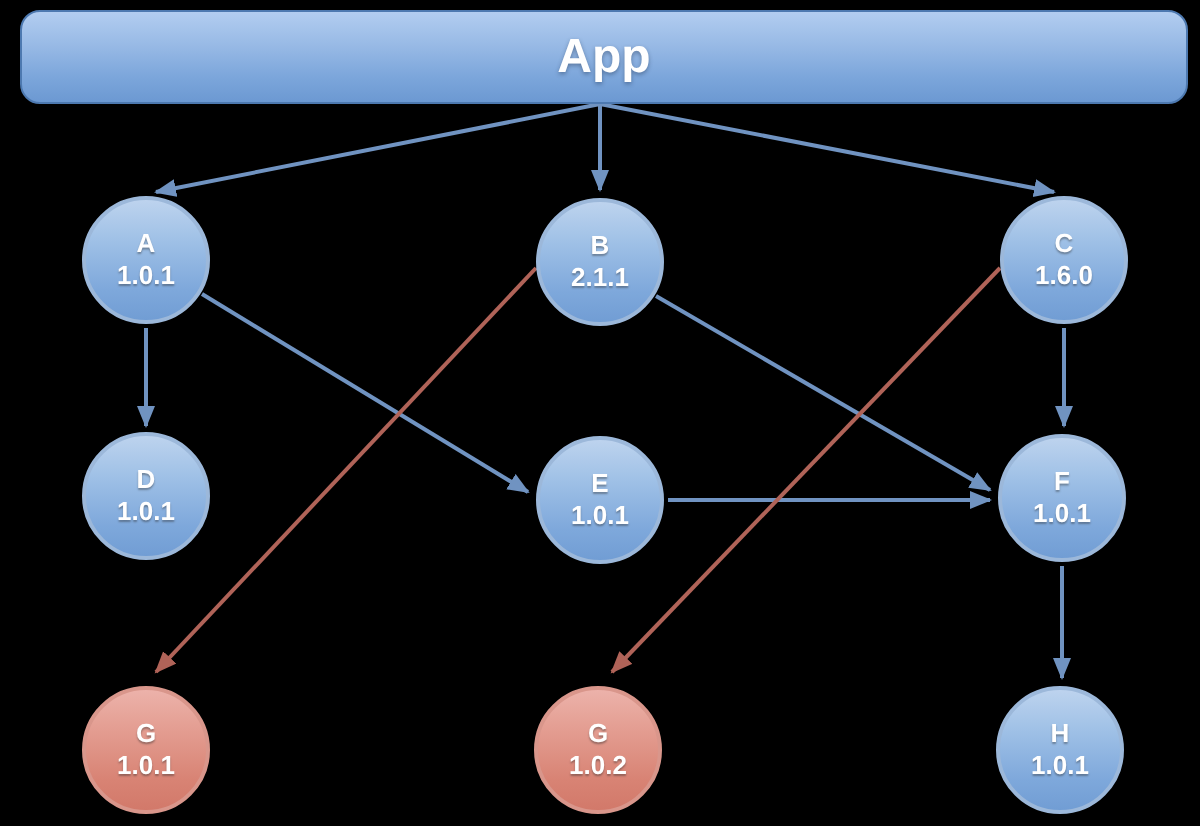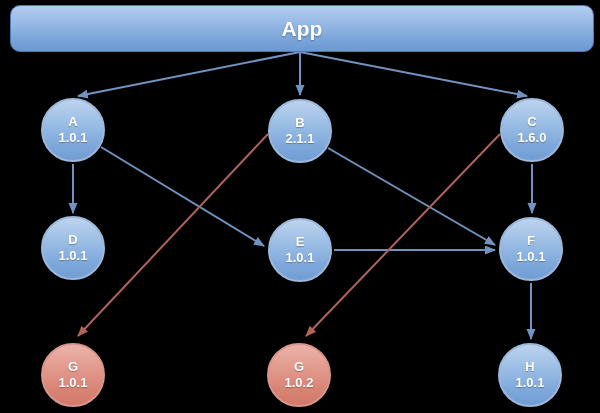--- a/index.html
+++ b/index.html
@@ -3,21 +3,21 @@
 <meta charset="utf-8">
 <style>
   html,body{margin:0;padding:0;background:#000;}
   #canvas{position:relative;width:600px;height:413px;background:#000;overflow:hidden;
           font-family:"Liberation Sans",sans-serif;}
   #edges-svg{position:absolute;left:0;top:0;width:600px;height:413px;}
   .app-bar{position:absolute;left:10px;top:5px;width:584px;height:47px;border-radius:10px;
            box-sizing:border-box;border:1px solid #4d79b0;
            background:linear-gradient(180deg,#b2cdf0 0%,#97b9e5 38%,#7ca6db 72%,#6c99d2 100%);
            display:flex;align-items:center;justify-content:center;
-           color:#fff;font-size:21px;font-weight:bold;text-shadow:0 1px 2px rgba(30,50,80,.45);}
+           color:#fff;font-size:24px;font-weight:bold;text-shadow:0 1px 2px rgba(30,50,80,.45);}
   .node{position:absolute;width:64px;height:64px;border-radius:50%;box-sizing:border-box;
         display:flex;flex-direction:column;align-items:center;justify-content:center;
         color:#fff;font-size:13px;font-weight:bold;line-height:1.2;
         text-shadow:0 1px 1px rgba(40,40,40,.4);}
   .node.blue{background:linear-gradient(180deg,#bdd3ee 0%,#9ec0e6 35%,#7ea8db 75%,#719dd4 100%);
              border:2px solid #9cb8da;}
   .node.red{background:linear-gradient(180deg,#ecb2aa 0%,#e39c90 35%,#d88374 75%,#d2796a 100%);
             border:2px solid #d9968b;}
   .node .ver{font-size:13px;}
   .n-a{left:41px;top:98px;}  .n-b{left:268px;top:99px;}  .n-c{left:500px;top:98px;}

